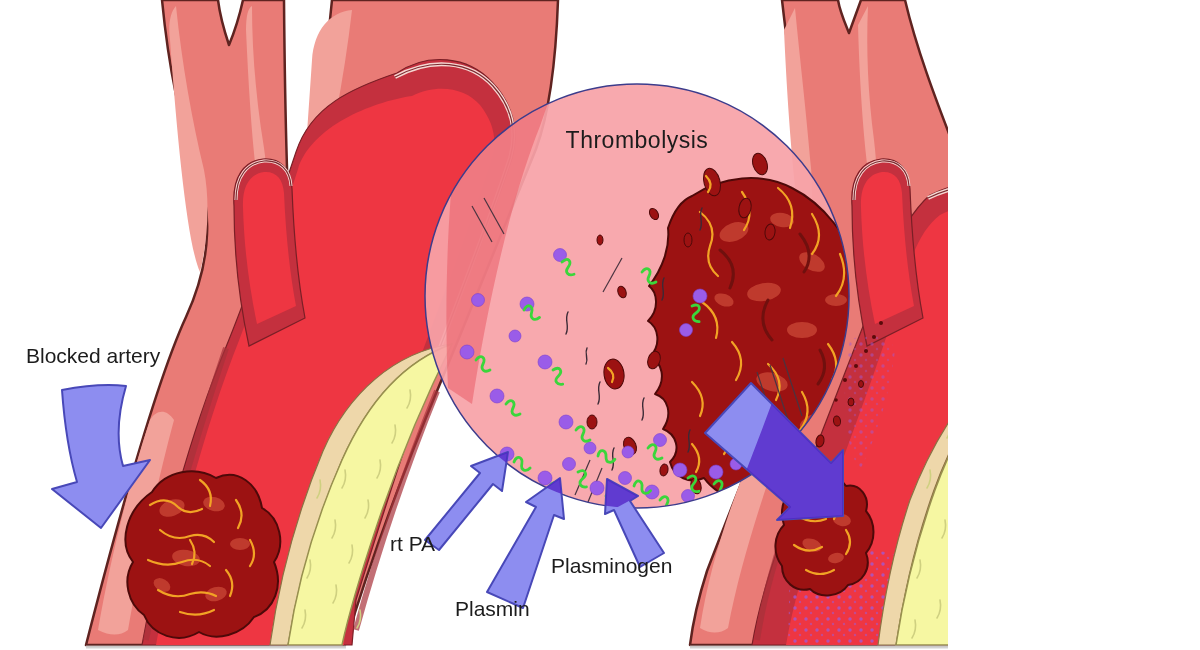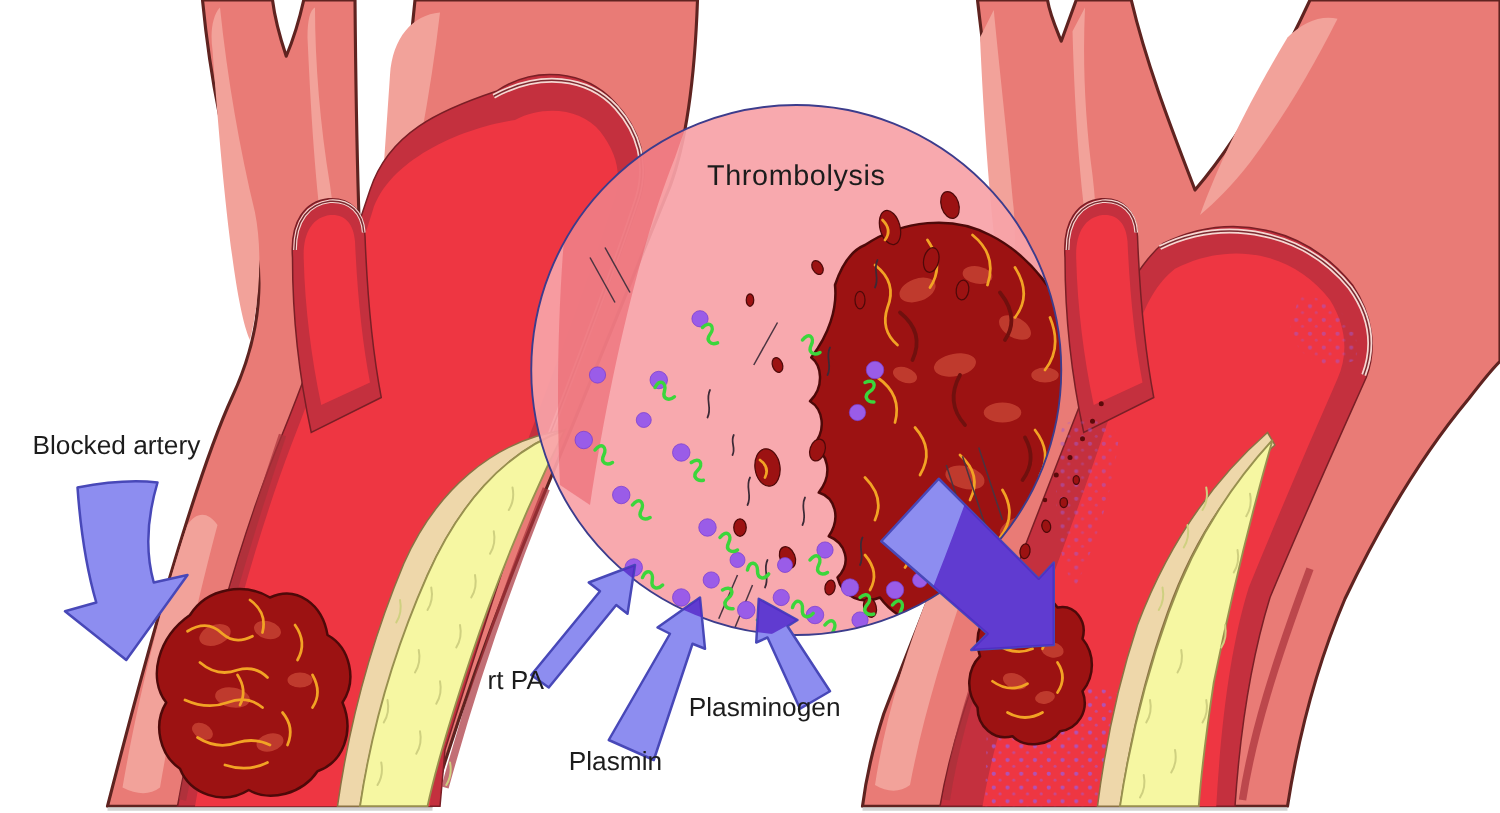--- a/index.html
+++ b/index.html
@@ -1,16 +1,16 @@
 <!DOCTYPE html>
 <html style="--background: #ffffff; --artery-wall: #e97b76; --artery-wall-light: #f2a29a; --artery-outline: #5f2320; --lumen-red: #ee3642; --lumen-deep: #c4303e; --wall-lining: #f6d7d2; --plaque-yellow: #f6f7a2; --plaque-cap: #eed7aa; --plaque-hatch: #cfd080; --clot-dark: #9c1212; --clot-fold: #c64232; --fibrin-orange: #f2a325; --circle-pink: #f7a2a8; --circle-stroke: #3c3c8c; --arrow-blue: #8d8df0; --arrow-outline: #4848b8; --arrow-overlap: #5324c6; --plasminogen-purple: #9a5ce8; --plasmin-green: #3bd63b; --speckle-purple: #a258d2; --text: #1c1c1c;"><head>
 <meta charset="utf-8">
 <style>
   html,body{margin:0;padding:0;background:#fff;}
-  .stage{position:relative;width:1200px;height:650px;background:var(--background,#fff);overflow:hidden;
+  .stage{position:relative;width:948px;height:650px;background:var(--background,#fff);overflow:hidden;
          font-family:"Liberation Sans",sans-serif;}
   svg{display:block;}
   .wall{fill:var(--artery-wall,#e97b76);stroke:var(--artery-outline,#5f2320);stroke-width:2.5;stroke-linejoin:round;}
   .wall-light{fill:var(--artery-wall-light,#f2a29a);stroke:none;}
   .interior{fill:var(--lumen-deep,#c4303e);stroke:#7a1f26;stroke-width:1.2;}
   .lumen{fill:var(--lumen-red,#ee3642);stroke:none;}
   .lining{stroke:var(--wall-lining,#f6d7d2);stroke-width:4;fill:none;}
   .lining-dark{stroke:#7c2a30;stroke-width:1.2;fill:none;}
   .edge-band{stroke:#a8323a;stroke-width:6;fill:none;opacity:.7;}
   .plaque{fill:var(--plaque-yellow,#f6f7a2);stroke:#98904f;stroke-width:1.5;}

